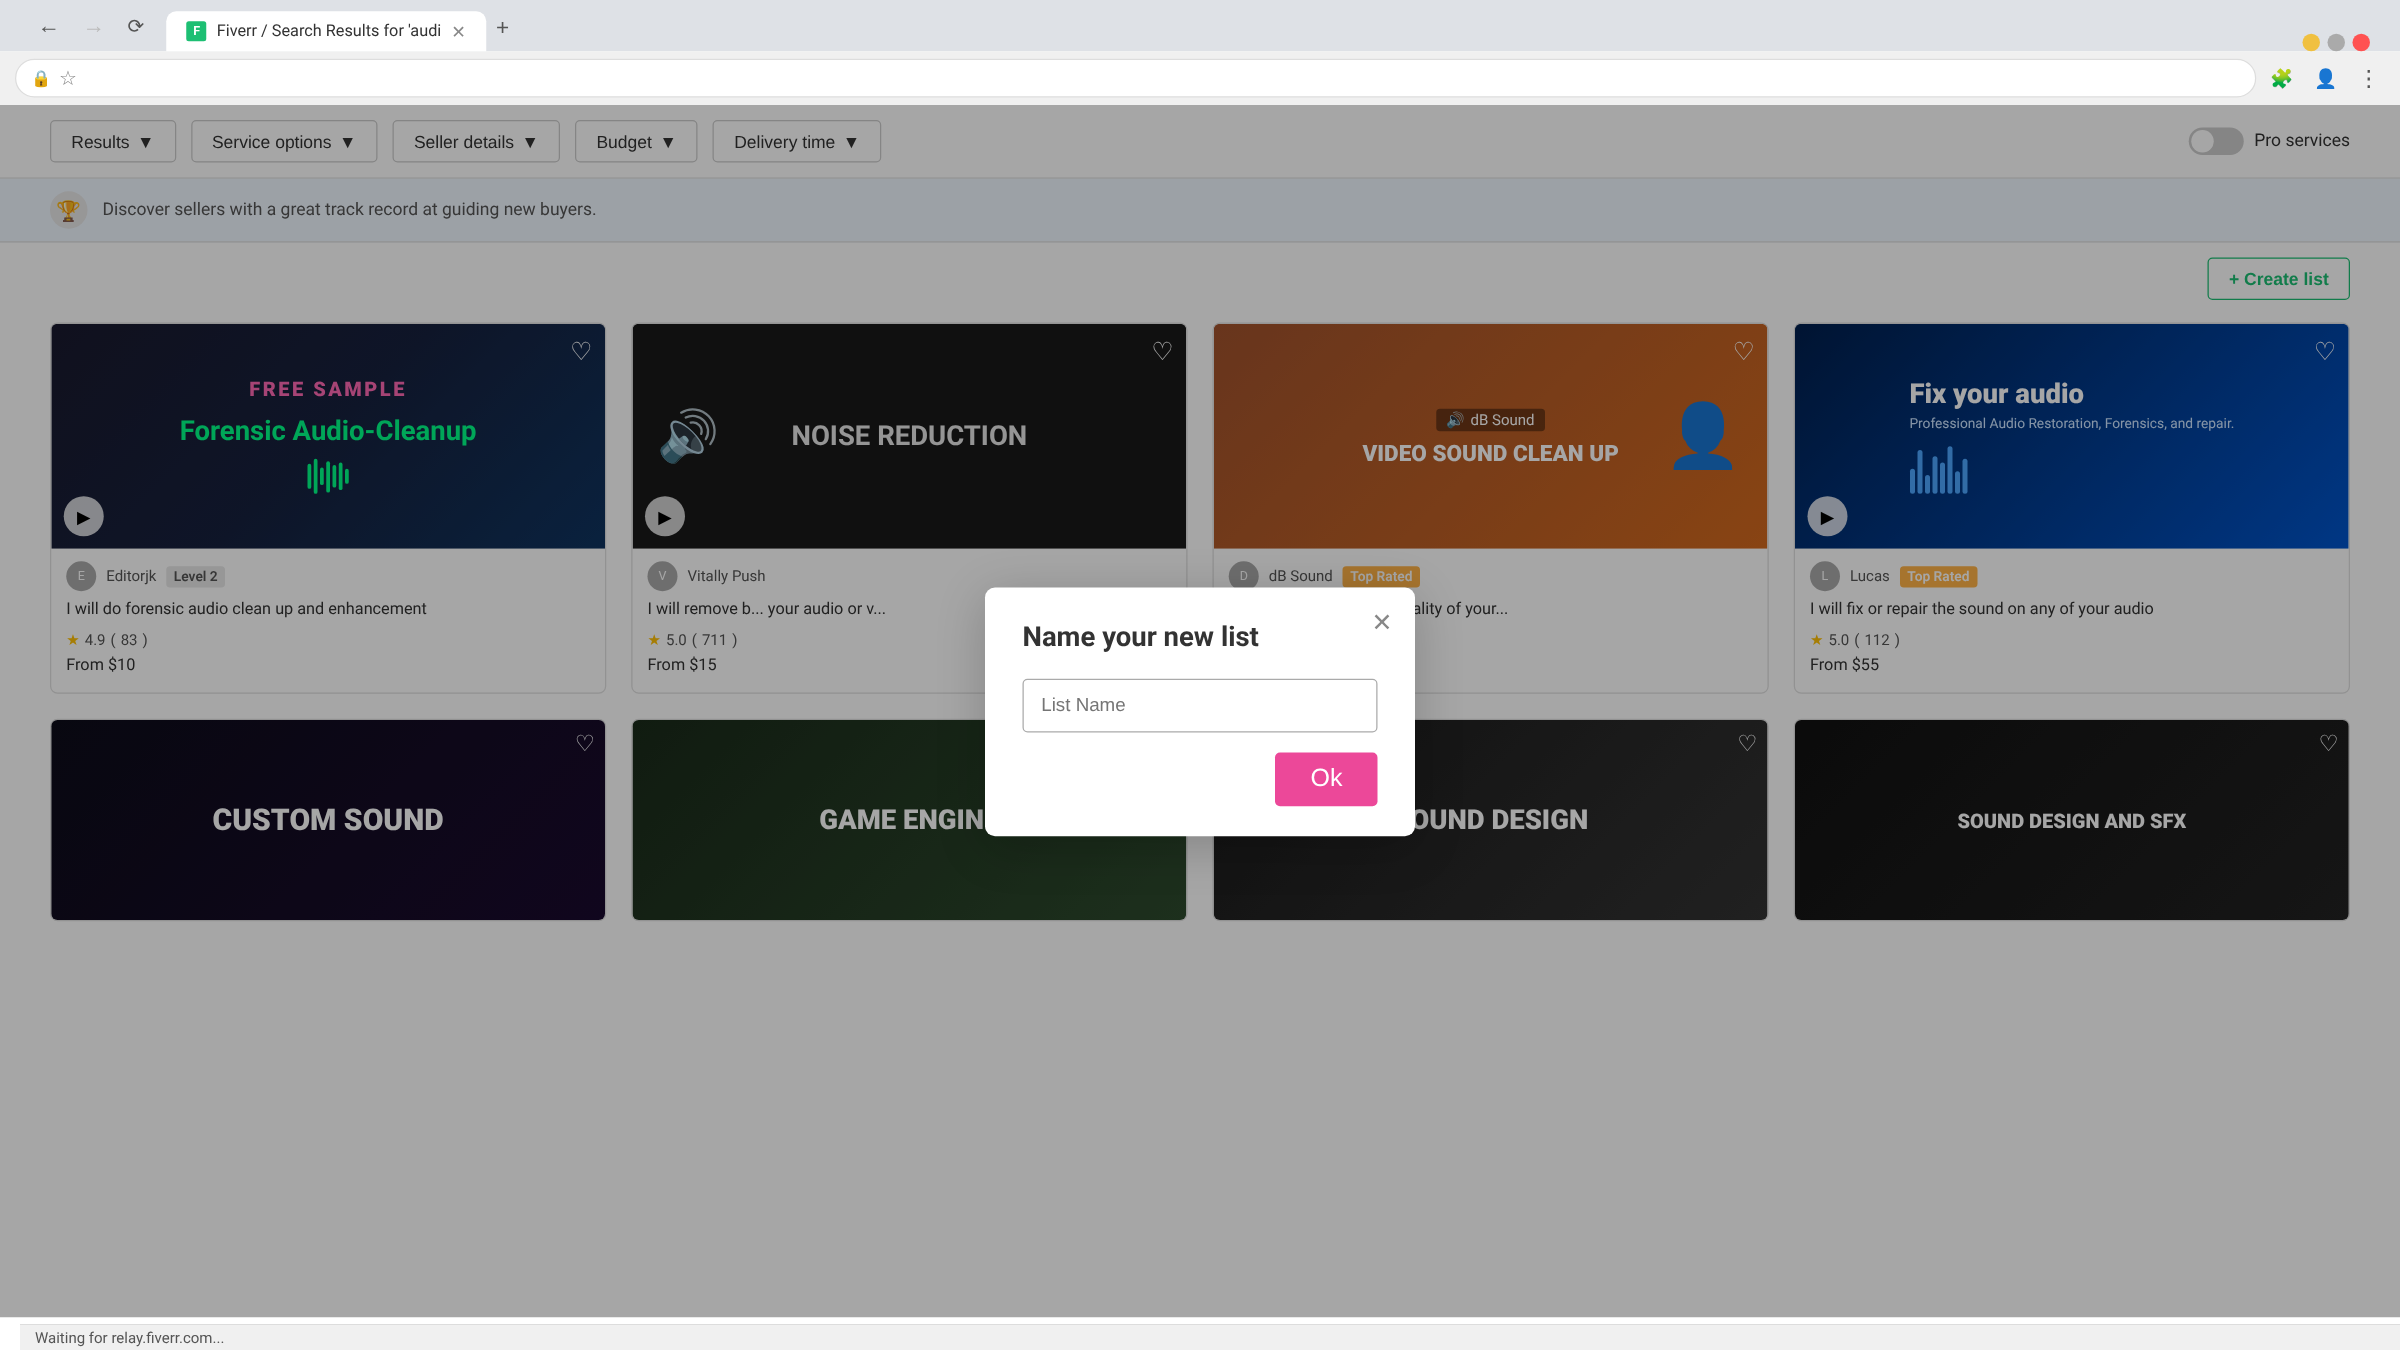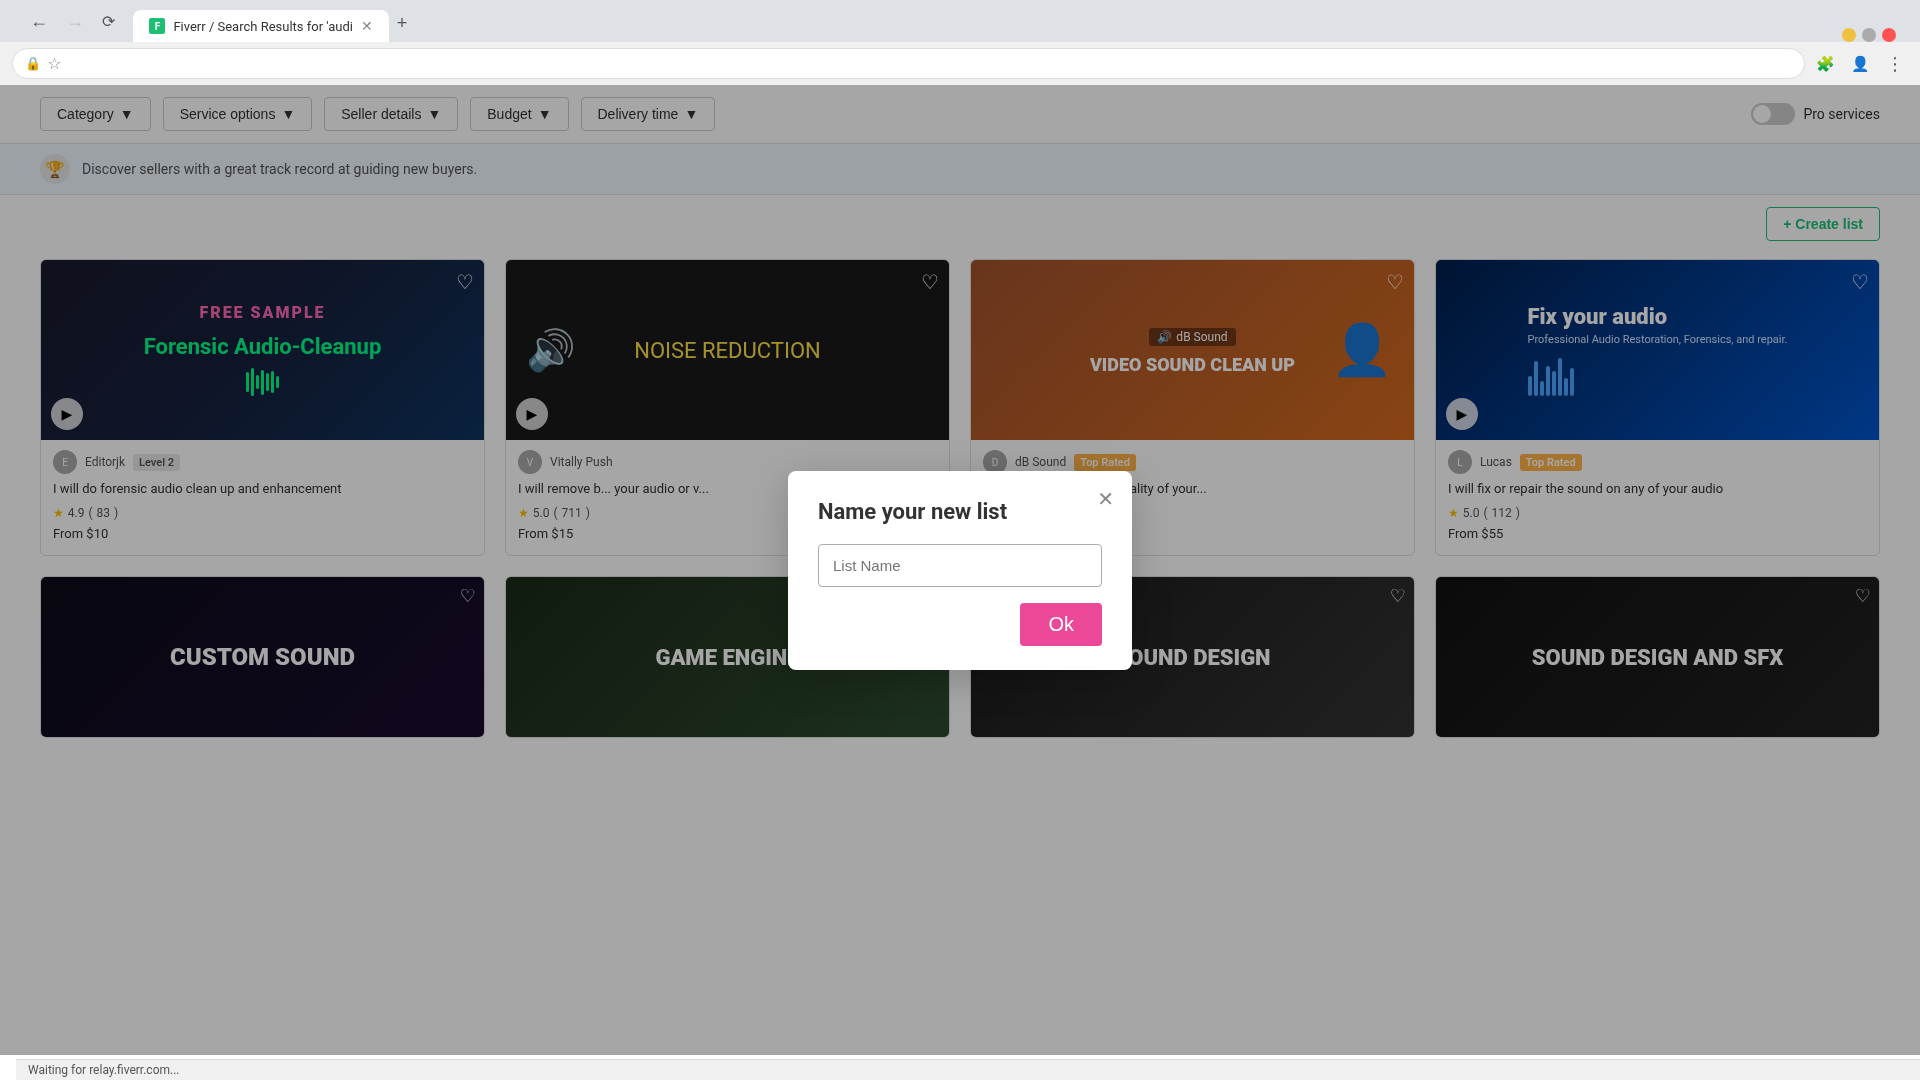--- a/index.html
+++ b/index.html
@@ -114,21 +114,21 @@
       <button class="toolbar-icon-btn" style="font-size:15px;">👤</button>
       <button class="toolbar-icon-btn" style="font-size:18px;">⋮</button>
     </div>
   </div>
 </div>
 
 <div class="page-content">
 
   <div class="filter-bar">
     <button class="filter-btn">
-      <span>Category</span>
+      <span>Results</span>
       <span>▼</span>
     </button>
     <button class="filter-btn">
       <span>Service options</span>
       <span>▼</span>
     </button>
     <button class="filter-btn">
       <span>Seller details</span>
       <span>▼</span>
     </button>
@@ -192,21 +192,21 @@
             <span>83</span>
             <span>)</span>
         </div>
         <div class="card-price">From $10</div>
       </div>
     </div>
 
     <div class="card">
       <div class="card-thumb">
         <div class="card-thumb-inner thumb-noise">
-          <div style="text-align:center;color:#fde047;font-weight:400;font-size:22px;">NOISE REDUCTION</div>
+          <div style="text-align:center;color:#e5e5e5;font-weight:700;font-size:22px;">NOISE REDUCTION</div>
 
           <div style="font-size:40px;position:absolute;left:20px;top:50%;transform:translateY(-50%);">🔊</div>
         </div>
         <button class="card-heart">♡</button>
         <div class="play-btn">▶</div>
       </div>
       <div class="card-body">
         <div class="card-seller">
           <div class="seller-avatar">V</div>
           <span>Vitally Push</span>
@@ -312,21 +312,21 @@
       </div>
     </div>
     <div class="card">
       <div class="card-thumb2 thumb-sound">
         <div style="color:#fff;font-weight:900;font-size:22px;text-align:center;padding:10px;">SOUND DESIGN</div>
         <button style="position:absolute;top:8px;right:8px;background:none;border:none;color:#fff;font-size:18px;cursor:pointer;">♡</button>
       </div>
     </div>
     <div class="card">
       <div class="card-thumb2 thumb-sfx">
-        <div style="color:#fff;font-weight:900;font-size:22px;text-align:center;padding:10px;">SOUND DESIGN AND SFX</div>
+        <div style="color:#fff;font-weight:900;font-size:16px;text-align:center;padding:10px;">SOUND DESIGN AND SFX</div>
         <button style="position:absolute;top:8px;right:8px;background:none;border:none;color:#fff;font-size:18px;cursor:pointer;">♡</button>
       </div>
     </div>
   </div>
 
   <div class="modal-backdrop">
     <div class="modal">
       <h2 class="modal-title">Name your new list</h2>
       <button class="modal-close">✕</button>
       <input class="modal-input" type="text" placeholder="List Name" style="">

